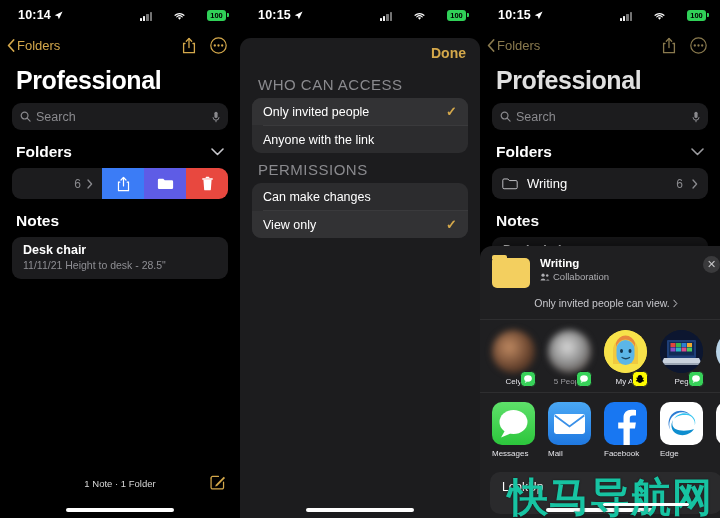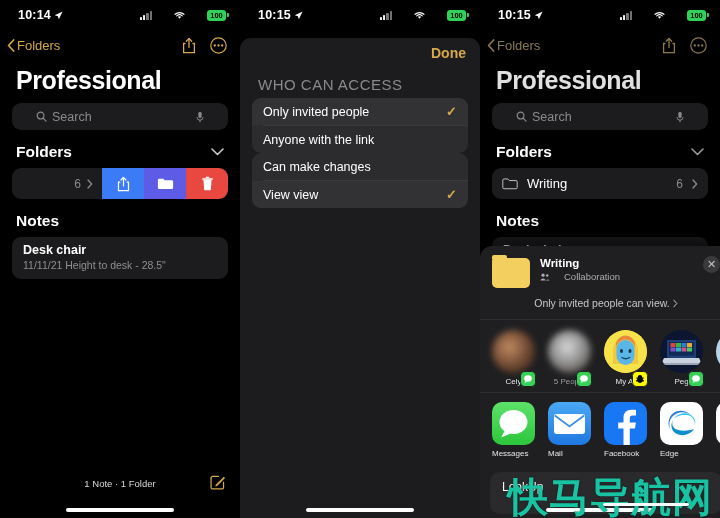--- a/index.html
+++ b/index.html
@@ -13,21 +13,21 @@
   .panel { width:251px; height:518px; position:relative; overflow:hidden; background:#000; }
 
   
   .statusbar {
     height:30px; display:flex; align-items:center;
     justify-content:space-between; padding:0 14px 0 18px;
     color:#fff;
   }
   .sb-time { font-size:12.5px; font-weight:bold; letter-spacing:.2px; display:flex; align-items:center; gap:3px;}
   .loc-arrow { width:9px; height:9px; display:inline-block; }
-  .sb-right { display:flex; align-items:center; gap:21px; }
+  .sb-right { display:flex; align-items:flex-end; gap:21px; }
   .bars { display:flex; align-items:flex-end; gap:1.2px; height:9px; }
   .bars i { width:2.2px; background:#fff; border-radius:.5px; display:block; }
   .bars i:nth-child(1){height:3px;opacity:.95}
   .bars i:nth-child(2){height:5px;opacity:.95}
   .bars i:nth-child(3){height:7px;opacity:.45}
   .bars i:nth-child(4){height:9px;opacity:.45}
   .wifi { width:13px; height:10px; }
   .batt {
     background:#30d158; color:#000; font-size:7.5px; font-weight:bold;
     border-radius:3px; padding:1px 3px 1px 3px; line-height:9px;
@@ -49,21 +49,21 @@
   .icon-btn { color:#d4a84b; display:flex; align-items:center; justify-content:center; }
 
   .bigtitle {
     font-size:25px; font-weight:bold; color:#fff;
     padding:6px 16px 8px 16px; letter-spacing:-.4px;
   }
 
   
   .search {
     margin:0 12px; height:27px; background:#1c1c1e; border-radius:9px;
-    display:flex; align-items:center; padding:0 24px; gap:5px;
+    display:flex; align-items:center; padding:0 8px; gap:5px;
   }
   .search-ph { color:#8a8a8e; font-size:12.5px; flex:1; }
 
   
   .sec-head {
     display:flex; align-items:center; justify-content:space-between;
     padding:13px 16px 7px 16px;
   }
   .sec-head h2 { color:#fff; font-size:15.5px; font-weight:bold; }
 
@@ -130,21 +130,21 @@
   .ss-header { display:flex; padding:11px 12px 0 12px; gap:10px; position:relative; }
   .folder-ico {
     width:38px; height:30px; background:#f3cf5f; border-radius:3px 5px 5px 5px;
     position:relative; flex:0 0 auto; margin-top:1px;
   }
   .folder-ico:before {
     content:""; position:absolute; top:-3px; left:0; width:15px; height:4px;
     background:#f3cf5f; border-radius:2px 2px 0 0;
   }
   .ss-title { color:#fff; font-size:11.5px; font-weight:bold; }
-  .ss-sub { color:#aeaeb2; font-size:9.5px; display:flex; align-items:center; gap:14px; margin-top:2px; }
+  .ss-sub { color:#aeaeb2; font-size:9.5px; display:flex; align-items:center; gap:3px; margin-top:2px; }
   .close-btn {
     position:absolute; right:12px; top:10px;
     width:17px; height:17px; border-radius:50%; background:#3a3a3c;
     display:flex; align-items:center; justify-content:center;
     color:#c6c6c8; font-size:11px;
   }
   .ss-access {
     color:#c7c7cc; font-size:10.5px; text-align:center;
     padding:9px 0 10px 0; display:flex; align-items:center; justify-content:center; gap:3px;
   }
@@ -356,27 +356,28 @@
         <div class="opt-row sel">
           <span class="opt-label">Only invited people</span>
           <span class="check">✓</span>
         </div>
         <div class="opt-div"></div>
         <div class="opt-row">
           <span class="opt-label">Anyone with the link</span>
         </div>
       </div>
 
+      <div class="grp-head">PERMISSIONS</div>
       <div class="opt-card">
         <div class="opt-row">
           <span class="opt-label">Can make changes</span>
         </div>
         <div class="opt-div"></div>
         <div class="opt-row sel">
-          <span class="opt-label">View view</span>
+          <span class="opt-label">View only</span>
           <span class="check">✓</span>
         </div>
       </div>
     </div>
     <div class="home-ind"></div>
   </div>
 
   <div class="panel">
 
     <div class="statusbar">

